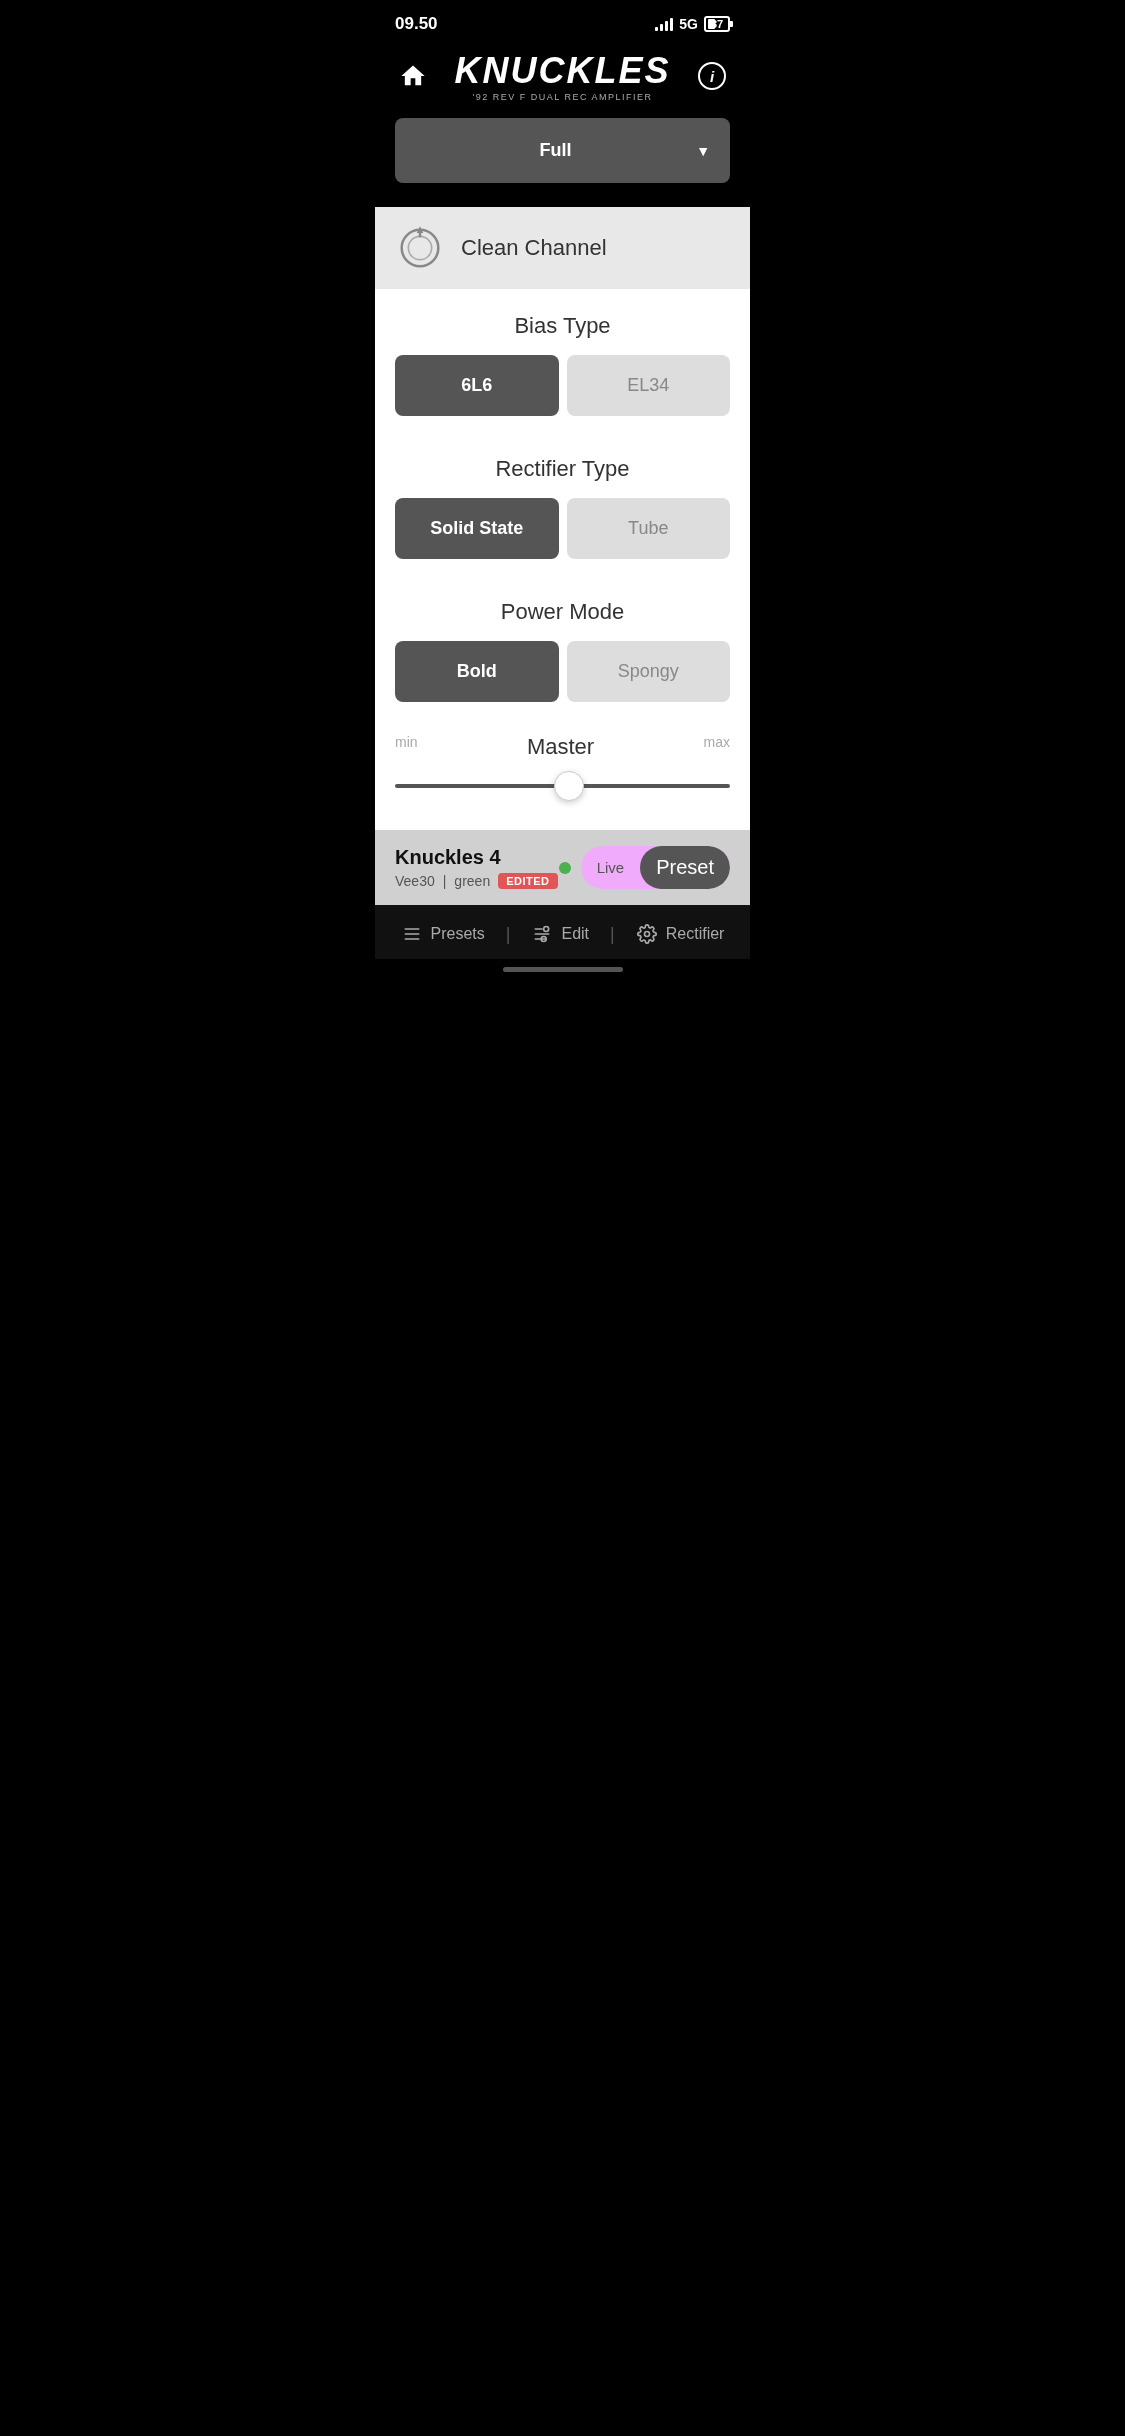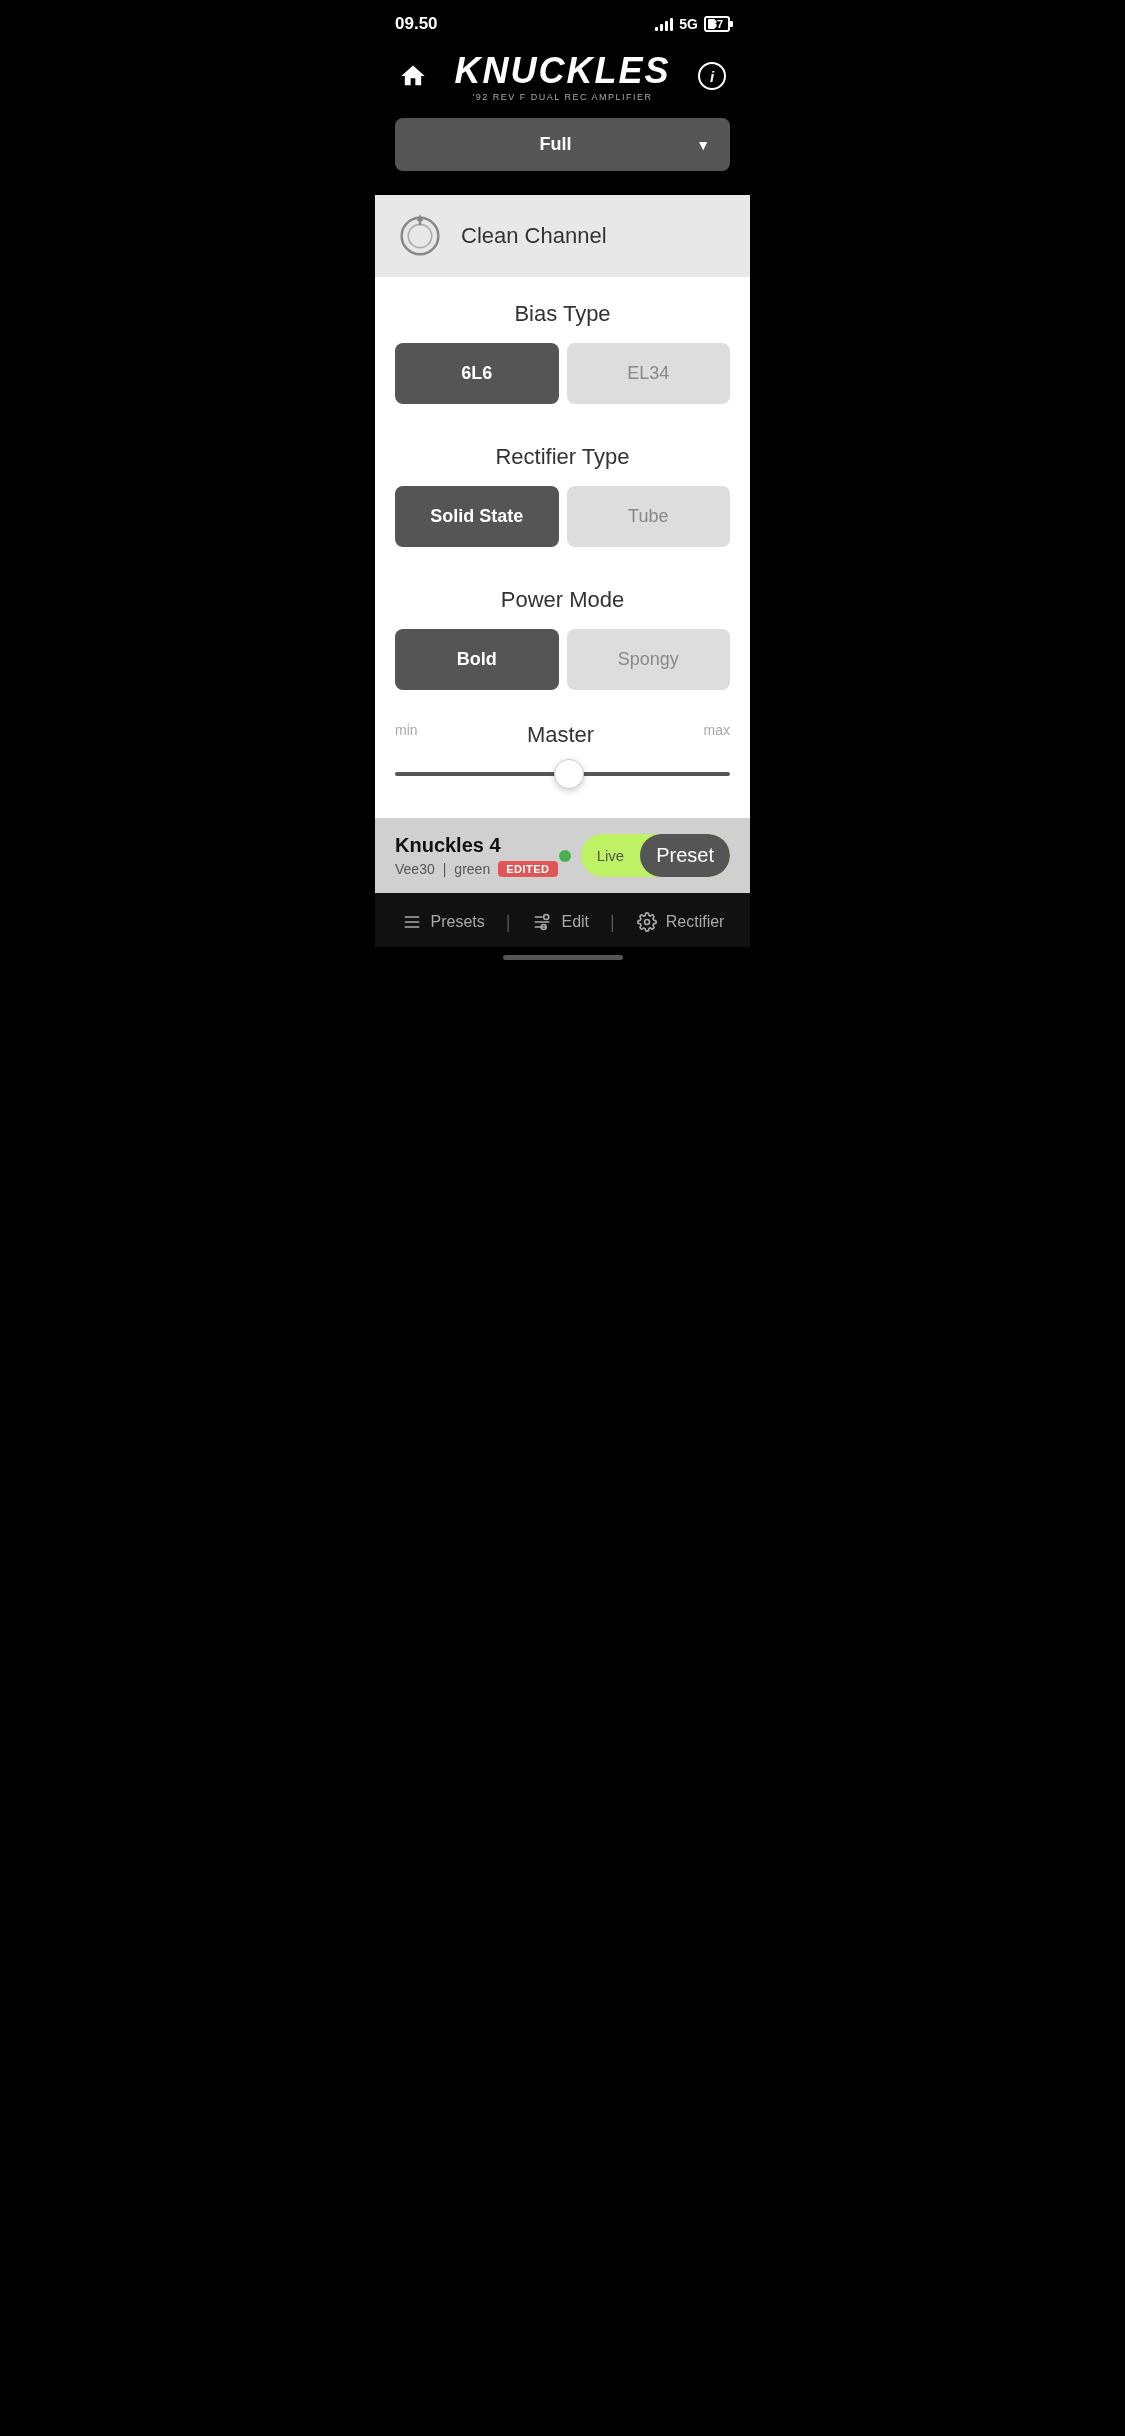--- a/index.html
+++ b/index.html
@@ -144,21 +144,21 @@
       font-size: 15px;
       font-style: italic;
       font-weight: 700;
     }
 
     
     .full-dropdown {
       background: #555;
       margin: 0 20px;
       border-radius: 8px;
-      padding: 16px 20px;
+      padding: 22px 20px;
       display: flex;
       align-items: center;
       justify-content: space-between;
     }
     .full-label {
       color: #fff;
       font-size: 18px;
       font-weight: 600;
       text-align: center;
       flex: 1;
@@ -315,21 +315,21 @@
       align-items: center;
       gap: 10px;
     }
     .live-dot {
       width: 12px;
       height: 12px;
       background: #4caf50;
       border-radius: 50%;
     }
     .live-preset-toggle {
-      background: #bef264;
+      background: #f0abfc;
       border-radius: 25px;
       display: flex;
       overflow: hidden;
     }
     .live-btn {
       padding: 10px 16px;
       font-size: 15px;
       color: #555;
       background: transparent;
       border: none;

